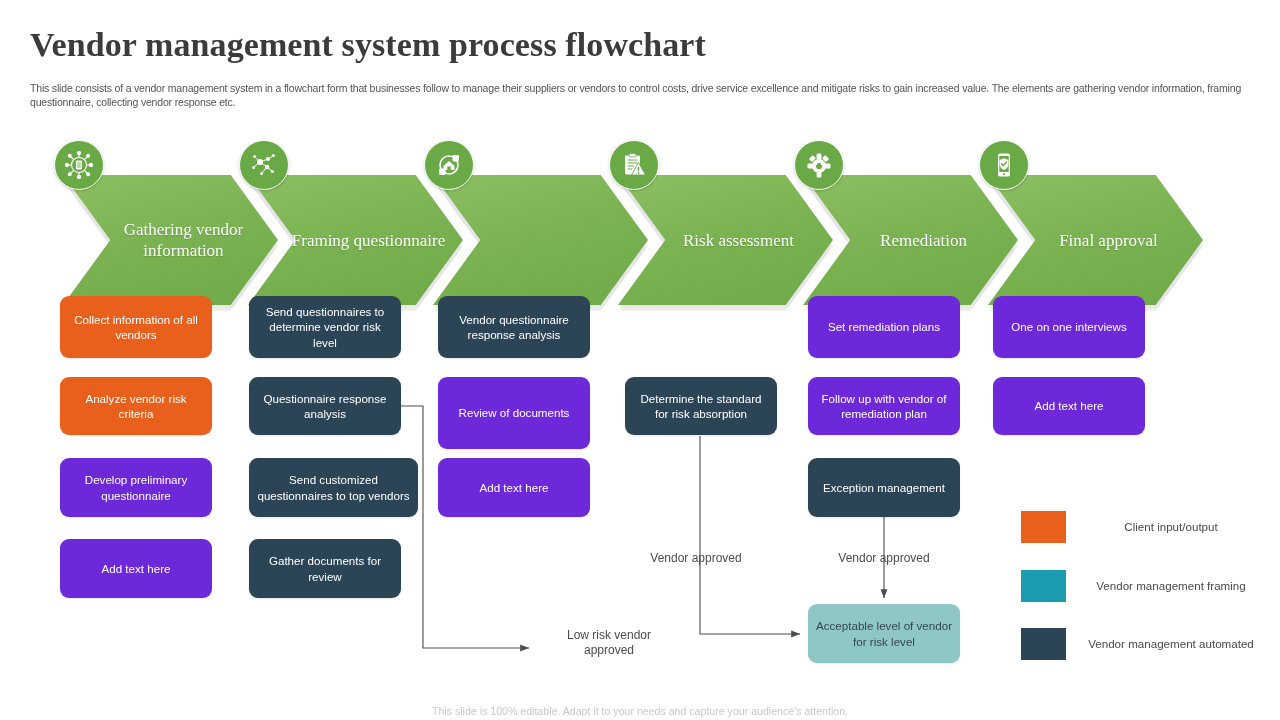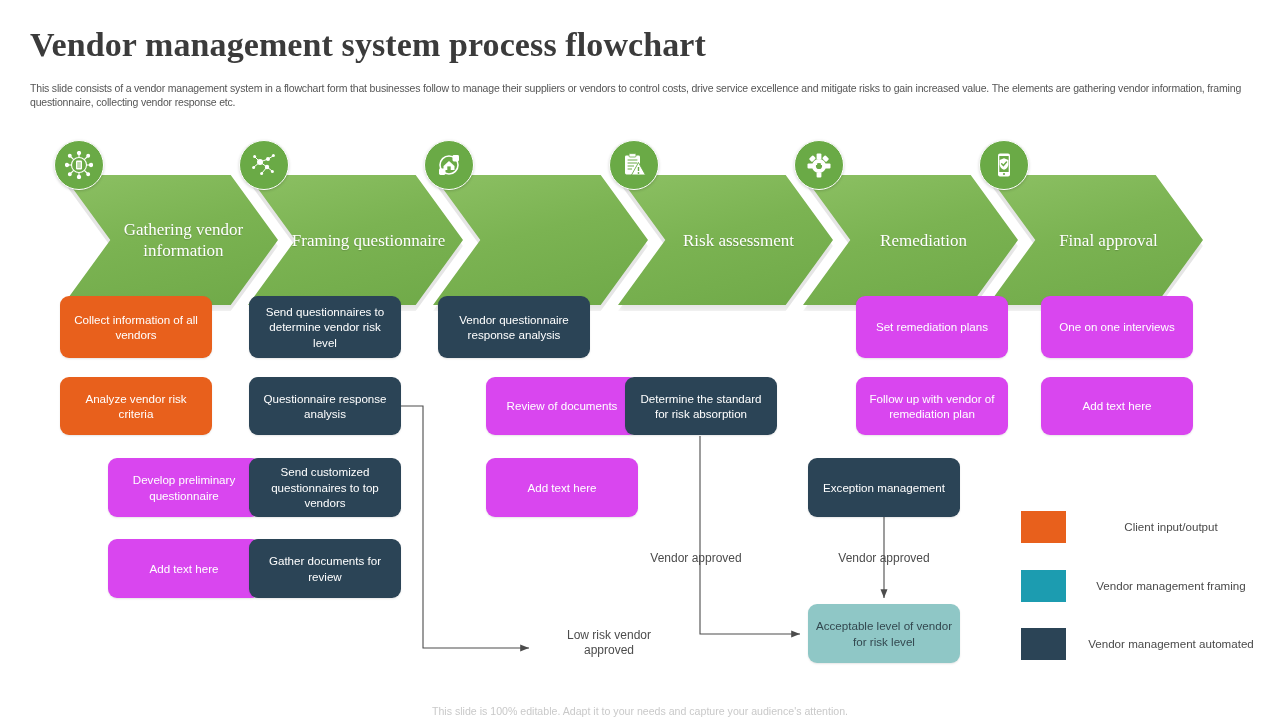--- a/index.html
+++ b/index.html
@@ -59,21 +59,21 @@
   
   .nbox{
     position:absolute; border-radius:9px;
     display:flex;align-items:center;justify-content:center;
     text-align:center; color:#ffffff;
     font-size:11.6px; line-height:15.5px;
     padding:4px 8px; box-sizing:border-box;
     box-shadow:0 1px 2px rgba(0,0,0,.10);
   }
   .c-orange{background:#e8601c;}
-  .c-teal{background:#d946ef;margin-left:48px;}
+  .c-teal{background:#6d28d9;}
   .c-navy{background:#2b4456;}
   .c-mint{background:#8fc7c6;color:#33484f;}
 
   
   .conn{position:absolute;top:0;left:0;width:1280px;height:720px;pointer-events:none;}
   .edge-label{
     position:absolute;font-size:12px;color:#4c4c4c;text-align:center;
     line-height:15px;white-space:nowrap;
   }
   .edge-label.wrap{white-space:normal;}
@@ -256,31 +256,31 @@
   <div class="nbox c-teal" style="left:60px;top:539px;width:152px;height:59px">
       <span>Add text here</span>
     </div>
 
   <div class="nbox c-navy" style="left:249px;top:296px;width:152px;height:62px">
       <span>Send questionnaires to determine vendor risk level</span>
     </div>
   <div class="nbox c-navy" style="left:249px;top:377px;width:152px;height:58px">
       <span>Questionnaire response analysis</span>
     </div>
-  <div class="nbox c-navy" style="left:249px;top:458px;width:152px;height:59px">
+  <div class="nbox c-navy" style="left:249px;top:458px;width:169px;height:59px">
       <span>Send customized questionnaires to top vendors</span>
     </div>
   <div class="nbox c-navy" style="left:249px;top:539px;width:152px;height:59px">
       <span>Gather documents for review</span>
     </div>
 
   <div class="nbox c-navy" style="left:438px;top:296px;width:152px;height:62px">
       <span>Vendor questionnaire response analysis</span>
     </div>
-  <div class="nbox c-teal" style="left:438px;top:377px;width:152px;height:58px">
+  <div class="nbox c-teal" style="left:438px;top:377px;width:152px;height:72px">
       <span>Review of documents</span>
     </div>
   <div class="nbox c-teal" style="left:438px;top:458px;width:152px;height:59px">
       <span>Add text here</span>
     </div>
 
   <div class="nbox c-navy" style="left:625px;top:377px;width:152px;height:58px">
       <span>Determine the standard for risk absorption</span>
     </div>
 

